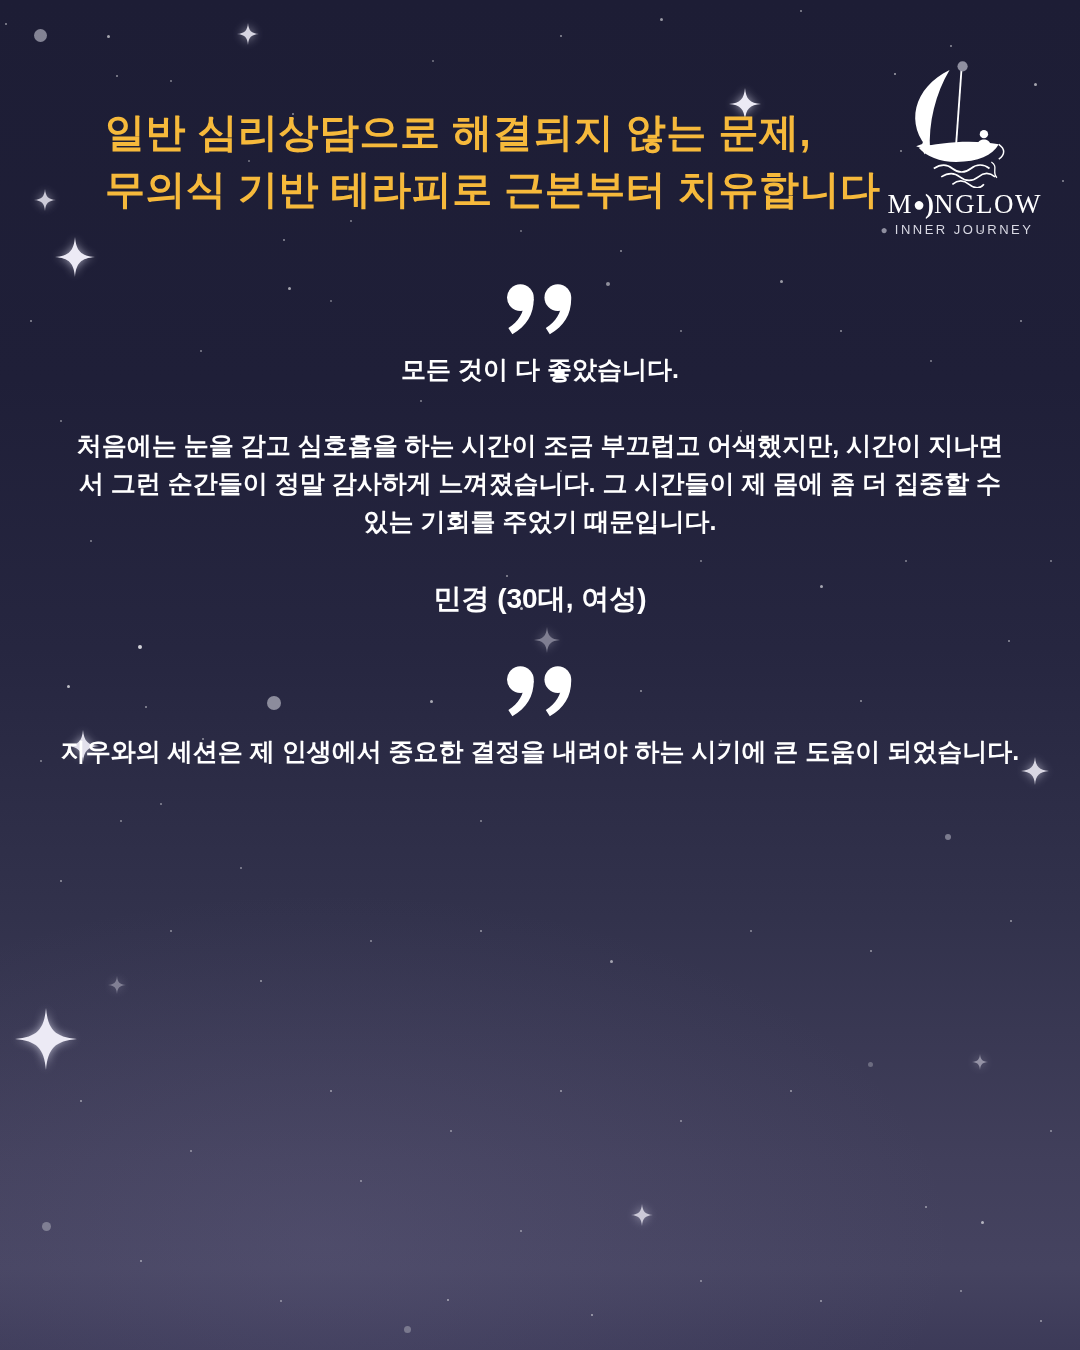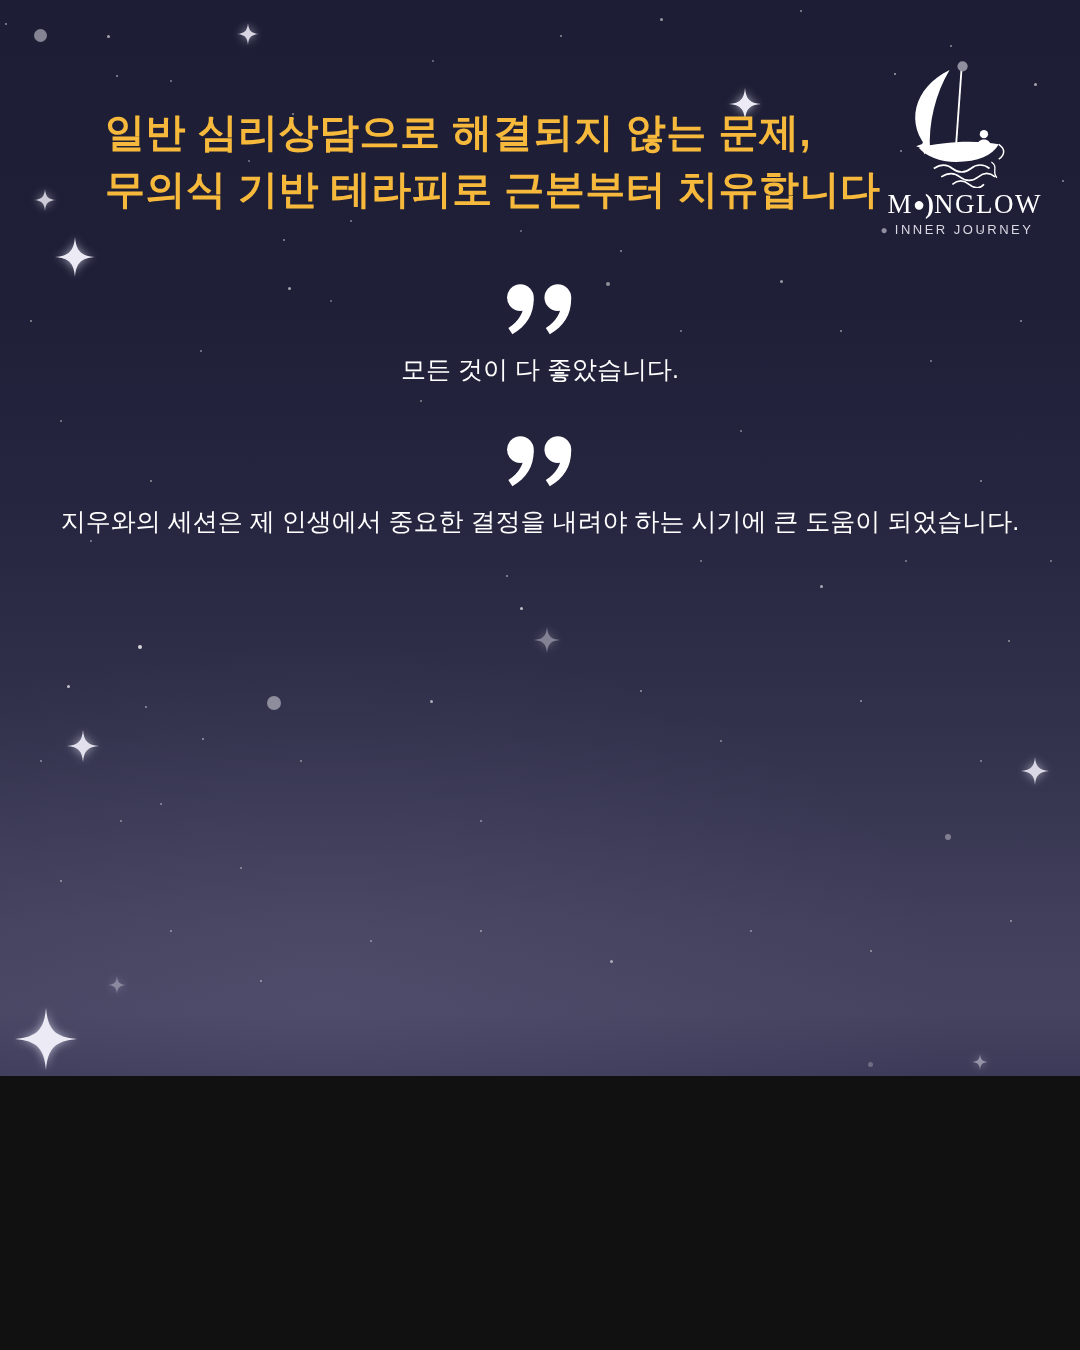--- a/index.html
+++ b/index.html
@@ -1,18 +1,18 @@
 <!DOCTYPE html>
 <html><head>
 <meta charset="utf-8">
 <style>
   html,body{margin:0;padding:0;background:#111;}
   .poster{
     position:relative;
-    width:1080px;height:1076px;
+    width:1080px;height:1350px;
     overflow:hidden;
     font-family:"Liberation Sans","DejaVu Sans",sans-serif;
     background:
       radial-gradient(900px 500px at 30% 92%, rgba(125,120,158,0.18), rgba(125,120,158,0) 70%),
       linear-gradient(180deg,#1d1d35 0%,#1f1f38 28%,#262640 48%,#32324c 68%,#413f5b 86%,#454360 94%,#3c3a58 100%);
   }
   
   .stars{position:absolute;inset:0;pointer-events:none;}
   .dot{position:absolute;border-radius:50%;background:#ffffff;}
   .dot.gray{background:#9d9dac;}
@@ -37,21 +37,21 @@
     text-align:right;
   }
   .brand-name .bo1{font-size:0.74em;vertical-align:0.08em;letter-spacing:0;}
   .brand-name .bo2{font-weight:700;letter-spacing:0;}
   .brand-tagline{
     font-size:13px;letter-spacing:2.5px;color:#d9d9e4;margin-top:4px;
     white-space:nowrap;
   }
   .brand-tagline .tag-dot{color:#8f8fa0;font-size:12px;margin-right:7px;letter-spacing:0;}
   
-  .testimonial{position:relative;text-align:center;color:#ffffff;font-weight:400;}
+  .testimonial{position:relative;text-align:center;color:#ffffff;font-weight:700;}
   .testimonial.first{margin-top:284px;}
   .testimonial.second{margin-top:48px;}
   .quote-icon{height:56px;margin-bottom:10px;}
   .quote-icon svg{display:block;margin:0 auto;}
   .lead{font-size:25px;line-height:38px;margin:0 auto;max-width:980px;}
   .para{font-size:25px;line-height:38px;margin:38px auto 0;max-width:930px;}
   .attribution{font-size:28px;line-height:38px;margin:40px auto 0;}
 </style>
 </head>
 <body>
@@ -243,20 +243,22 @@
           <circle cx="15" cy="15" r="15"></circle>
           <path d="M30 16 C30 34 22 47 6 56 L1.5 49 C13 42 19 32 19 20 Z"></path>
           <g transform="translate(42,0)">
             <circle cx="15" cy="15" r="15"></circle>
             <path d="M30 16 C30 34 22 47 6 56 L1.5 49 C13 42 19 32 19 20 Z"></path>
           </g>
         </g>
       </svg>
     </div>
     <p class="lead">모든 것이 다 좋았습니다.</p>
+    <p class="para">처음에는 눈을 감고 심호흡을 하는 시간이 조금 부끄럽고 어색했지만, 시간이 지나면서 그런 순간들이 정말 감사하게 느껴졌습니다. 그 시간들이 제 몸에 좀 더 집중할 수 있는 기회를 주었기 때문입니다.</p>
+    <p class="attribution">민경 (30대, 여성)</p>
   </section>
 
   <section class="testimonial second">
     <div class="quote-icon">
       <svg viewBox="0 0 74 60" width="66" height="54" aria-hidden="true">
         <g fill="#ffffff">
           <circle cx="15" cy="15" r="15"></circle>
           <path d="M30 16 C30 34 22 47 6 56 L1.5 49 C13 42 19 32 19 20 Z"></path>
           <g transform="translate(42,0)">
             <circle cx="15" cy="15" r="15"></circle>

